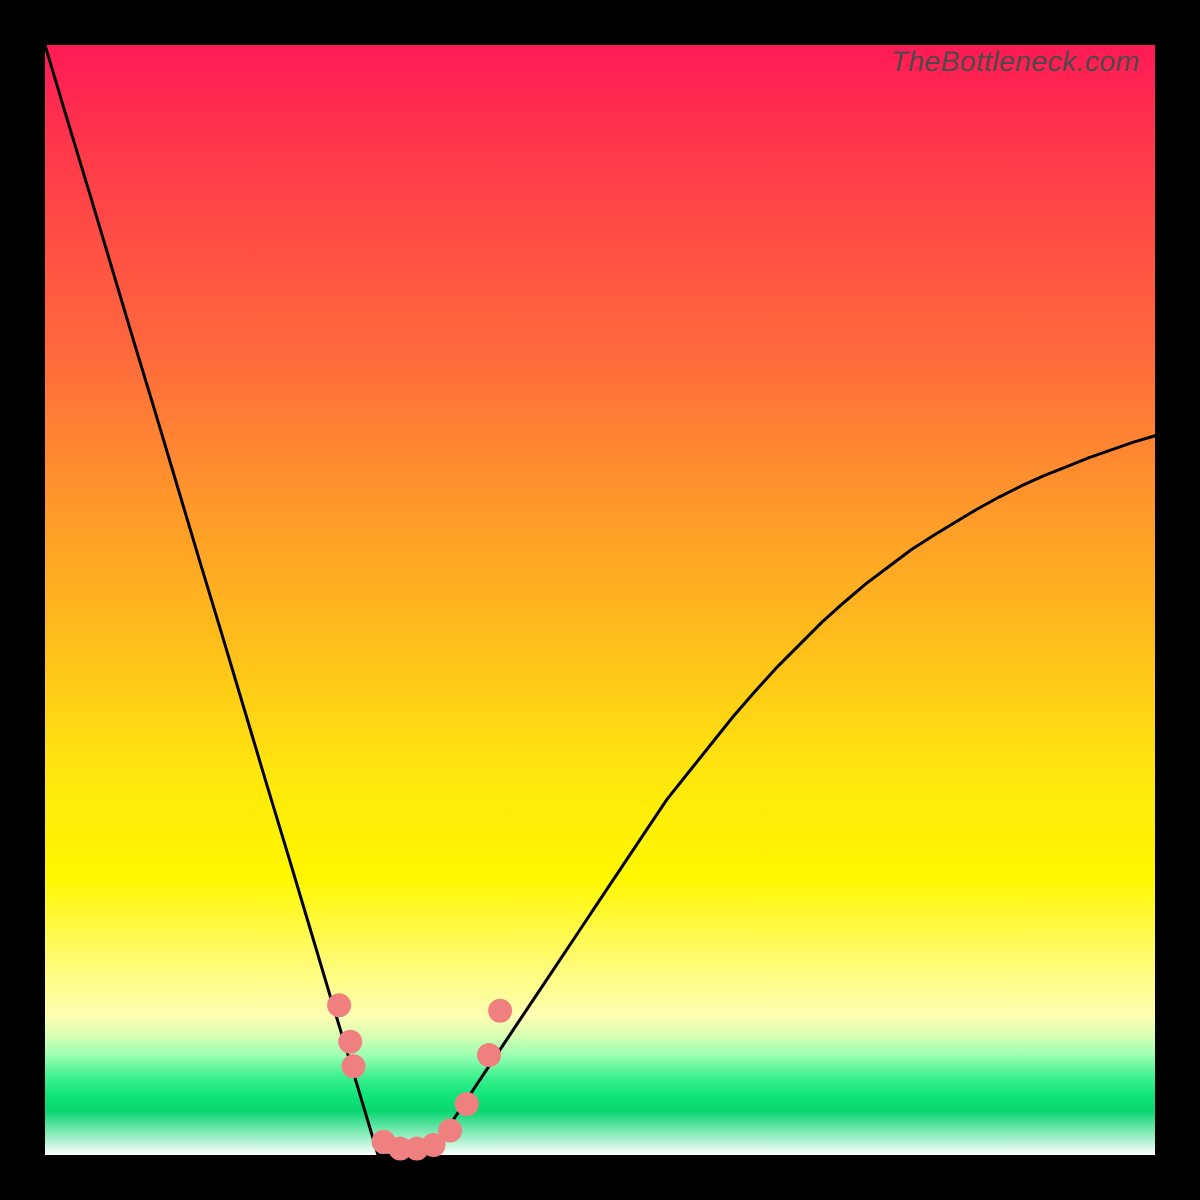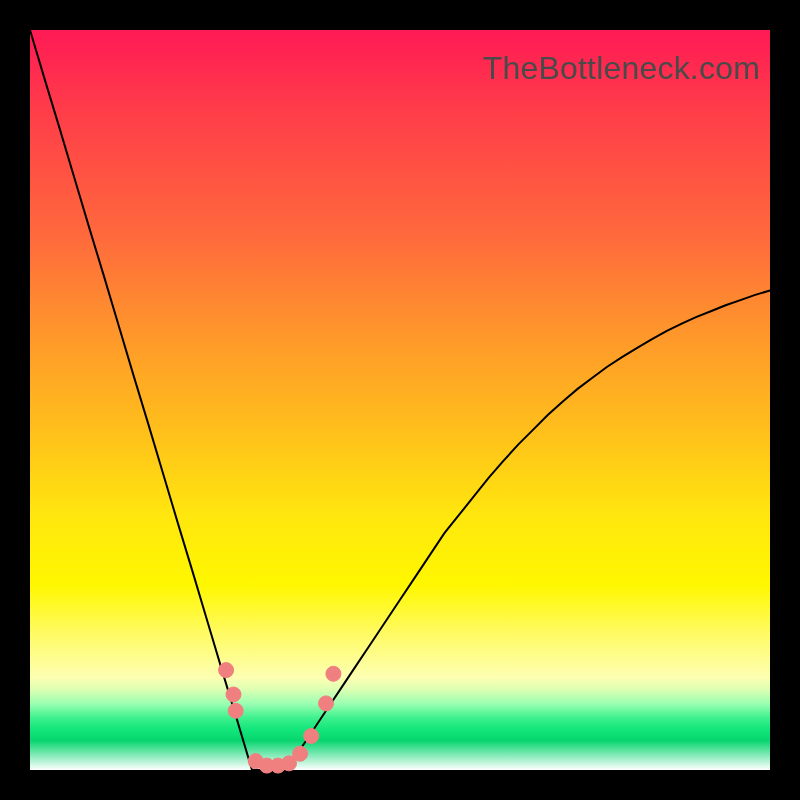--- a/index.html
+++ b/index.html
@@ -38,27 +38,28 @@
       #dfffb2 89%,
       #9cffb2 91%,
       #3cf08d 93%,
       #13e67b 94.5%,
       #07d66f 96%,
       #ffffff 100%
     );
   }
   .watermark {
     position: absolute;
-    top: 20px;
+    top: 1px;
     right: 10px;
     color: #4a4a4a;
-    font-size: 32px;
+    font-size: 19px;
     font-weight: 400;
     letter-spacing: 0.2px;
     user-select: none;
+    font-style: italic;
   }
   svg.curves {
     position: absolute;
     left: 0;
     top: 0;
     width: 740px;
     height: 740px;
     overflow: visible;
   }
   .curve-path {

